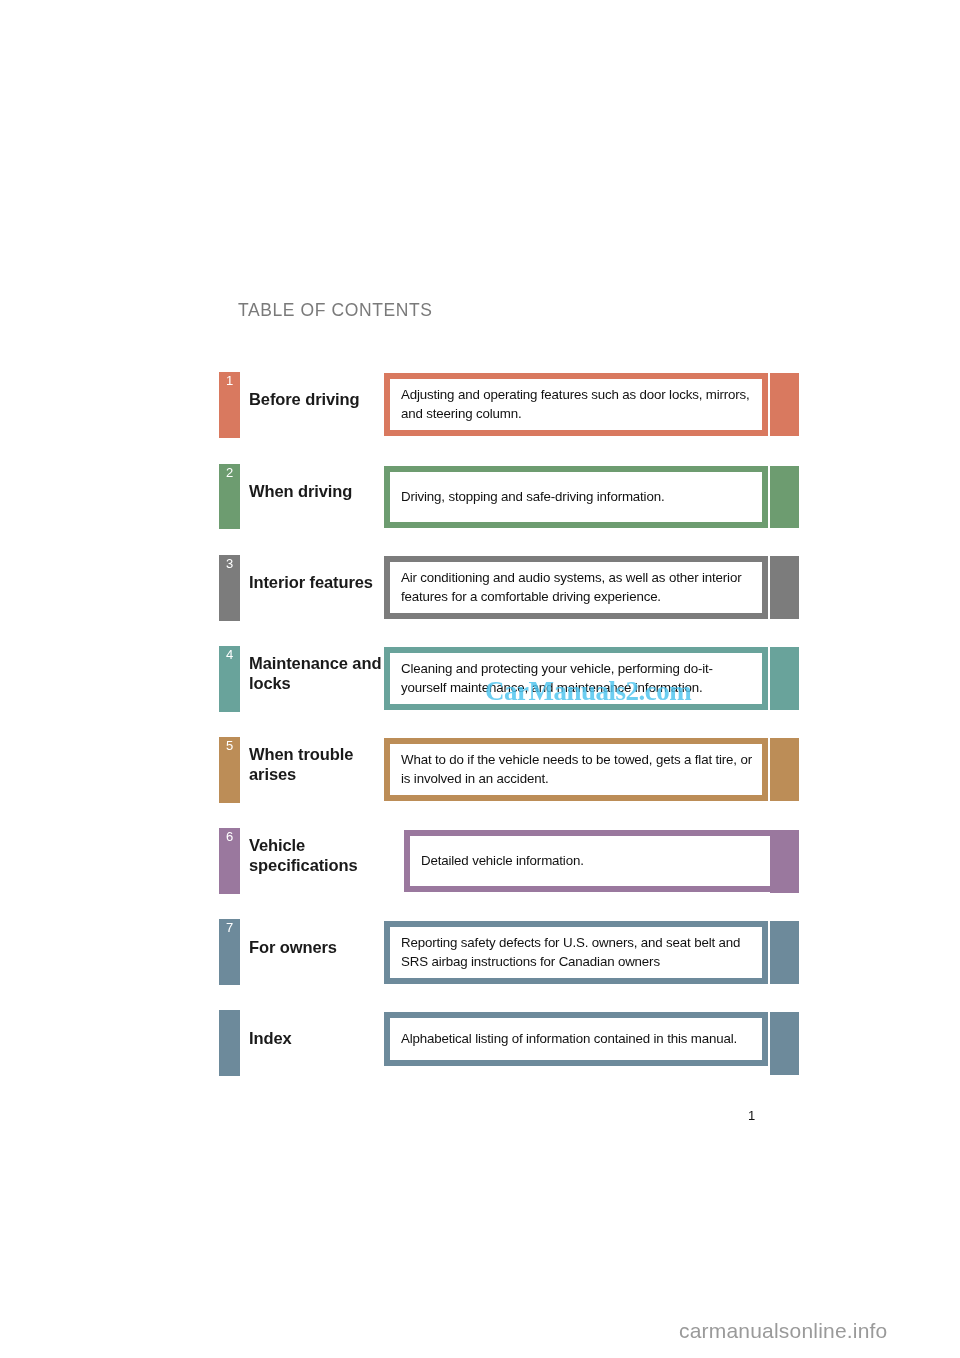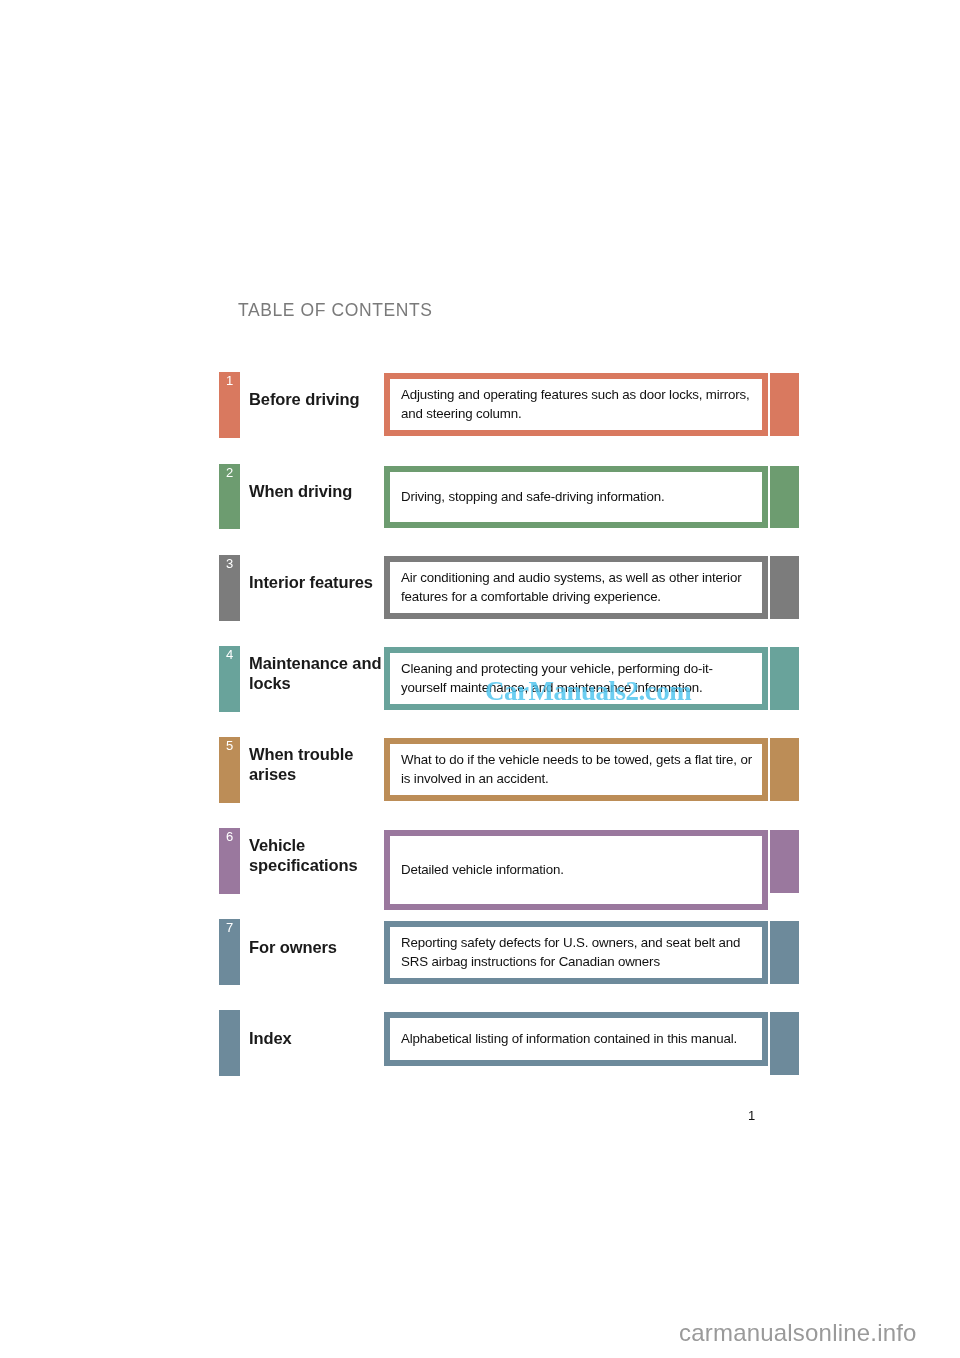--- a/index.html
+++ b/index.html
@@ -122,21 +122,21 @@
     left: 748px;
     top: 1108px;
     font-size: 13px;
     color: #111111;
   }
 
   #site-footer {
     position: absolute;
     left: 679px;
     top: 1319px;
-    font-size: 24px;
+    font-size: 21px;
     color: #9a9a9a;
     letter-spacing: 0.2px;
     white-space: nowrap;
     text-align: right;
   }
 </style>
 </head>
 <body>
 
 <div id="page">
@@ -192,21 +192,21 @@
         <div class="desc-box" style="top: 738px; height: 63px; border-color: rgb(188, 141, 87);">
           <div class="desc-text">What to do if the vehicle needs to be towed, gets a flat tire, or is involved in an accident.</div>
         </div>
         <div class="right-bar" style="top: 738px; height: 63px; background: rgb(188, 141, 87);"></div>
       </div>
       <div class="toc-row" style="top: 0px;">
         <div class="num-bar" style="top: 828px; height: 66px; background: rgb(154, 120, 158);">
           <span class="num">6</span>
         </div>
         <div class="chap-title" style="top: 835px;">Vehicle specifications</div>
-        <div class="desc-box" style="top: 830px; height: 80px; border-color: rgb(154, 120, 158);">
+        <div class="desc-box" style="top: 830px; height: 62px; border-color: rgb(154, 120, 158); margin-left: 20px;">
           <div class="desc-text">Detailed vehicle information.</div>
         </div>
         <div class="right-bar" style="top: 830px; height: 63px; background: rgb(154, 120, 158);"></div>
       </div>
       <div class="toc-row" style="top: 0px;">
         <div class="num-bar" style="top: 919px; height: 66px; background: rgb(109, 138, 155);">
           <span class="num">7</span>
         </div>
         <div class="chap-title" style="top: 937px;">For owners</div>
         <div class="desc-box" style="top: 921px; height: 63px; border-color: rgb(109, 138, 155);">

